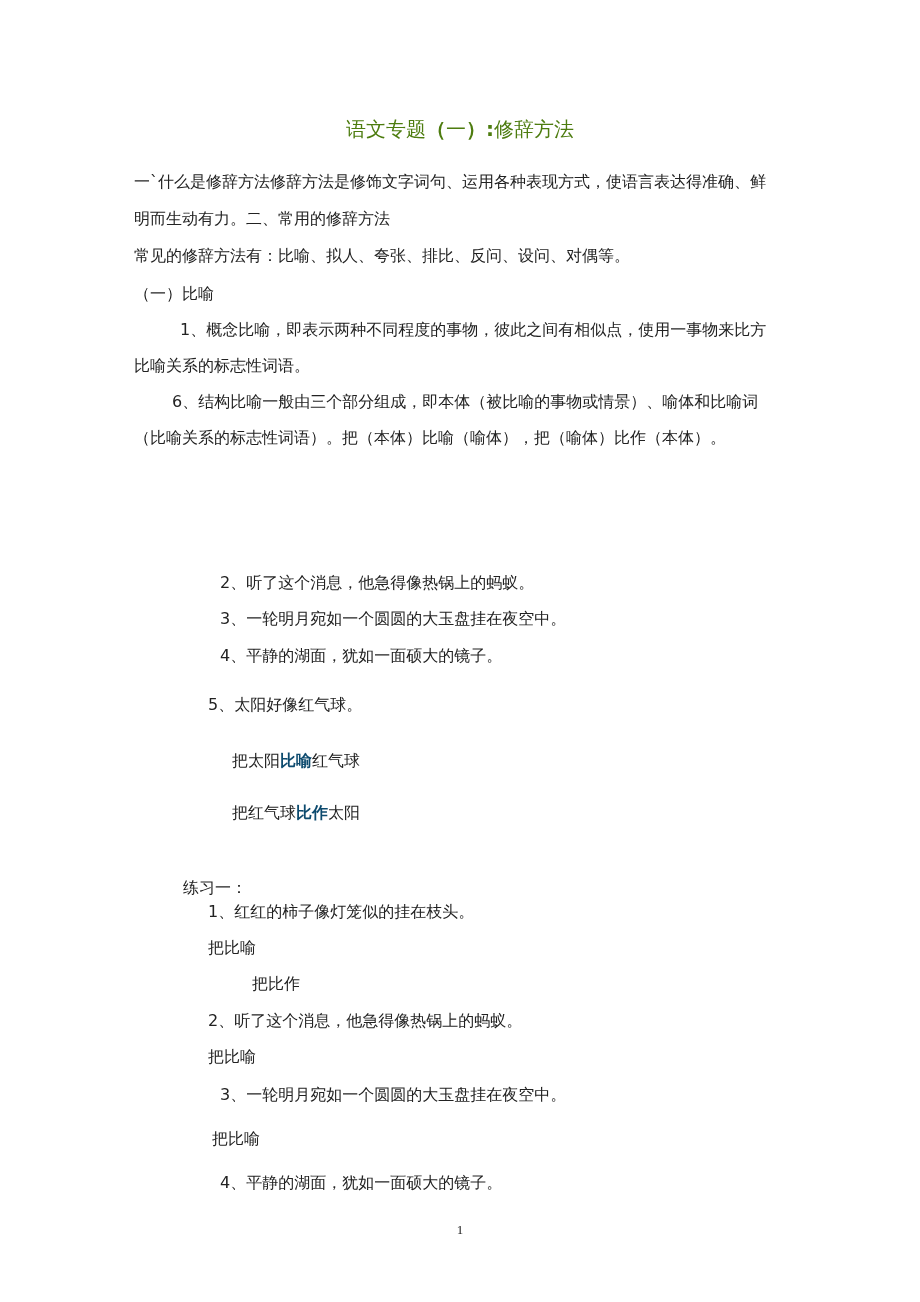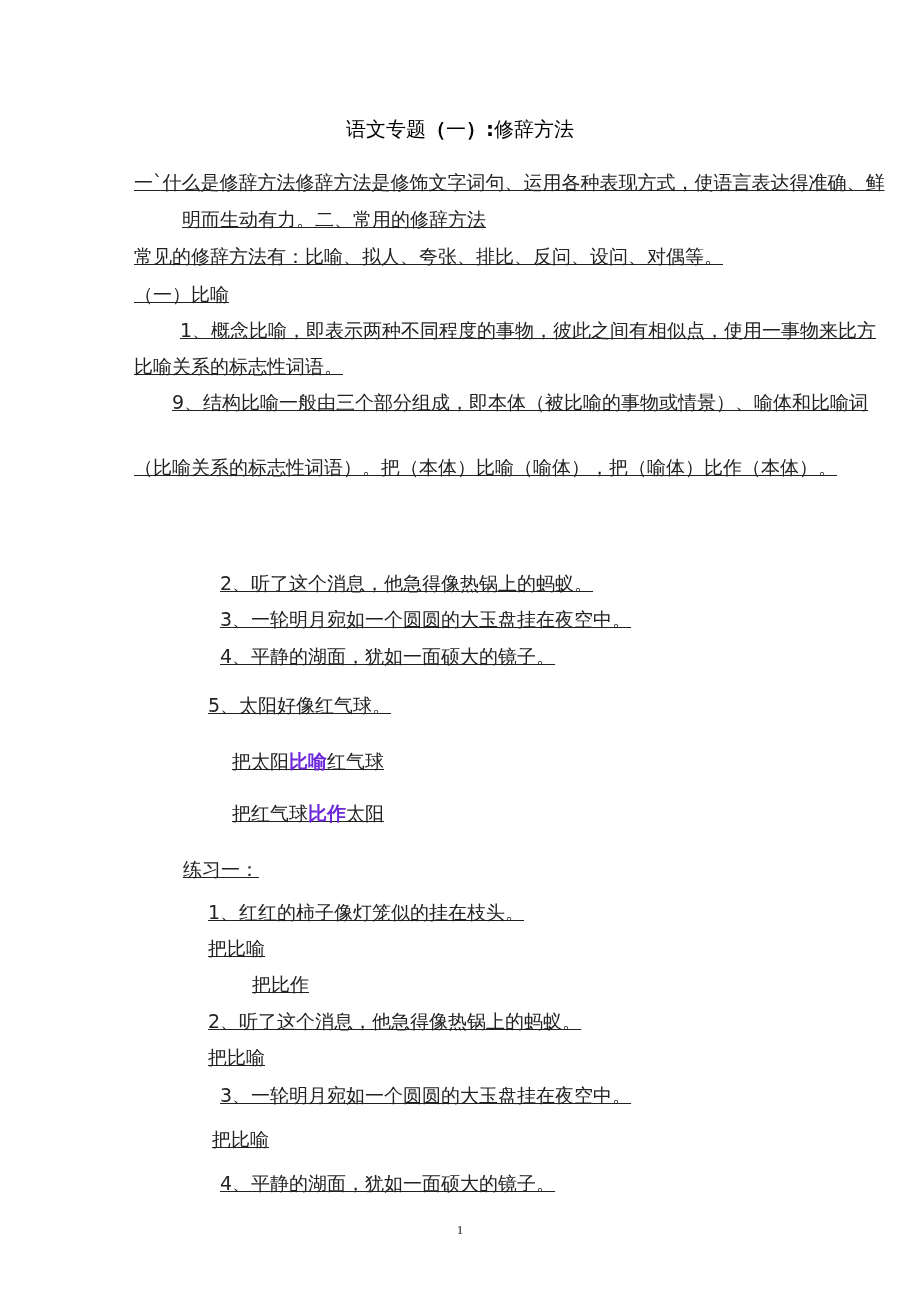--- a/index.html
+++ b/index.html
@@ -1,55 +1,55 @@
 <!DOCTYPE html>
 <html><head>
   <meta charset="utf-8">
   <style>
     html, body { margin: 0; padding: 0; background: #ffffff; }
     body { width: 920px; height: 1302px; position: relative; overflow: hidden;
       font-family: "DejaVu Sans", "Liberation Sans", sans-serif; color: #222; }
     .page { position: absolute; left: 0; top: 0; width: 920px; height: 1302px; background: #fff; }
-    .ln { position: absolute; font-size: 19px; line-height: 20px; white-space: nowrap; color: #222; text-decoration: underline; }
+    .ln { position: absolute; font-size: 16px; line-height: 20px; white-space: nowrap; color: #222; }
     .title { position: absolute; top: 116px; left: 0; width: 920px; text-align: center;
-      font-size: 20px; line-height: 26px; color: #000000; }
+      font-size: 20px; line-height: 26px; color: #4d7c0f; }
     .title b { font-weight: bold; }
-    .b { font-weight: bold; color: #6d28d9; }
+    .b { font-weight: bold; color: #0c4a6e; }
     .pnum { position: absolute; top: 1222px; left: 0; width: 920px; text-align: center;
       font-family: "Liberation Serif", serif; font-size: 13px; color: #222; }
   </style>
 </head>
 <body>
 
 <div class="page">
 
   <div class="title"><span>语文专题</span><b>（</b><span>一</span><b>）</b><b>:</b><span>修辞方法</span></div>
 
   <div class="ln" style="top:172px;left:134px;">一`什么是修辞方法修辞方法是修饰文字词句、运用各种表现方式，使语言表达得准确、鲜</div>
-  <div class="ln" style="top:209px;left:134px;margin-left:48px;">明而生动有力。二、常用的修辞方法</div>
+  <div class="ln" style="top:209px;left:134px;">明而生动有力。二、常用的修辞方法</div>
   <div class="ln" style="top:246px;left:134px;">常见的修辞方法有：比喻、拟人、夸张、排比、反问、设问、对偶等。</div>
 
   <div class="ln" style="top:284px;left:134px;">（一）比喻</div>
 
   <div class="ln" style="top:320px;left:180px;">1、概念比喻，即表示两种不同程度的事物，彼此之间有相似点，使用一事物来比方</div>
   <div class="ln" style="top:356px;left:134px;">比喻关系的标志性词语。</div>
 
-  <div class="ln" style="top:392px;left:172px;">9、结构比喻一般由三个部分组成，即本体（被比喻的事物或情景）、喻体和比喻词</div>
-  <div class="ln" style="top:428px;left:134px;margin-top:29px;">（比喻关系的标志性词语）。把（本体）比喻（喻体），把（喻体）比作（本体）。</div>
+  <div class="ln" style="top:392px;left:172px;">6、结构比喻一般由三个部分组成，即本体（被比喻的事物或情景）、喻体和比喻词</div>
+  <div class="ln" style="top:428px;left:134px;">（比喻关系的标志性词语）。把（本体）比喻（喻体），把（喻体）比作（本体）。</div>
 
 
   <div class="ln" style="top:573px;left:220px;">2、听了这个消息，他急得像热锅上的蚂蚁。</div>
   <div class="ln" style="top:609px;left:220px;">3、一轮明月宛如一个圆圆的大玉盘挂在夜空中。</div>
   <div class="ln" style="top:646px;left:220px;">4、平静的湖面，犹如一面硕大的镜子。</div>
   <div class="ln" style="top:695px;left:208px;">5、太阳好像红气球。</div>
 
   <div class="ln" style="top:751px;left:232px;"><span>把太阳</span><span class="b">比喻</span><span>红气球</span></div>
   <div class="ln" style="top:803px;left:232px;"><span>把红气球</span><span class="b">比作</span><span>太阳</span></div>
 
-  <div class="ln" style="top:859px;left:183px;">练习一：</div>
+  <div class="ln" style="top:878px;left:183px;">练习一：</div>
 
   <div class="ln" style="top:902px;left:208px;">1、红红的柿子像灯笼似的挂在枝头。</div>
   <div class="ln" style="top:938px;left:208px;">把比喻</div>
   <div class="ln" style="top:974px;left:208px;margin-left:44px;">把比作</div>
   <div class="ln" style="top:1011px;left:208px;">2、听了这个消息，他急得像热锅上的蚂蚁。</div>
   <div class="ln" style="top:1047px;left:208px;">把比喻</div>
   <div class="ln" style="top:1085px;left:220px;">3、一轮明月宛如一个圆圆的大玉盘挂在夜空中。</div>
   <div class="ln" style="top:1129px;left:212px;">把比喻</div>
   <div class="ln" style="top:1173px;left:220px;">4、平静的湖面，犹如一面硕大的镜子。</div>
 

